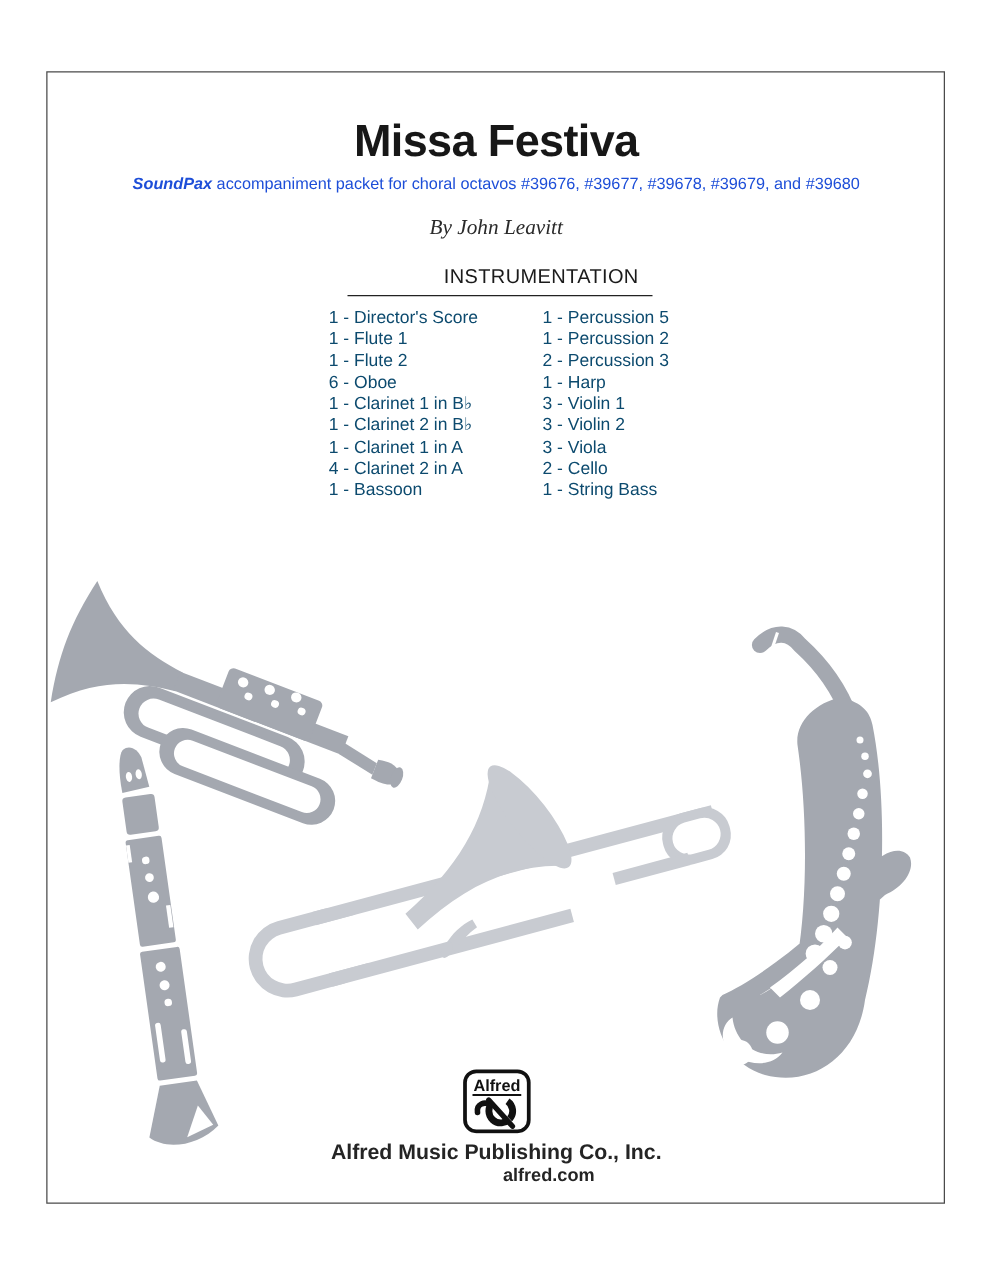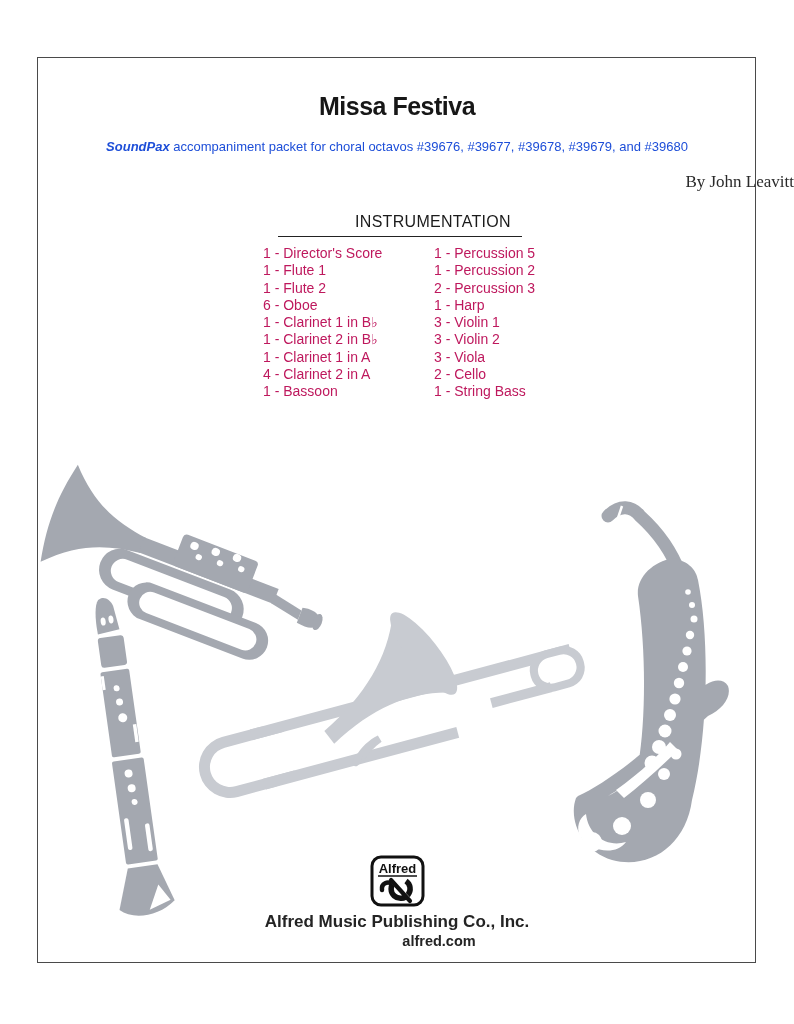--- a/index.html
+++ b/index.html
@@ -6,28 +6,28 @@
   .sheet{
     position:relative;width:794px;height:1024px;background:#fff;overflow:hidden;
     font-family:"Liberation Sans","DejaVu Sans",sans-serif;color:#1c1c1c;
   }
   .frame{
     position:absolute;left:37px;top:57px;width:719px;height:906px;
     border:1.5px solid #4a4a4a;box-sizing:border-box;
   }
   .art{position:absolute;left:0;top:0;width:794px;height:1024px;z-index:1;}
   .txt{position:absolute;left:0;width:100%;text-align:center;z-index:2;}
-  .title{top:92px;font-size:25px;font-weight:bold;letter-spacing:-0.5px;color:#171717;}
+  .title{top:92px;font-size:36px;font-weight:bold;letter-spacing:-0.5px;color:#171717;}
   .subtitle{top:139px;font-size:13px;color:#1d4ed8;}
   .subtitle .brand{font-weight:bold;font-style:italic;}
-  .byline{top:172px;font-family:"Liberation Serif","DejaVu Serif",serif;font-size:17px;color:#2a2a2a;text-align:right;}
+  .byline{top:172px;font-family:"Liberation Serif","DejaVu Serif",serif;font-style:italic;font-size:17px;color:#2a2a2a;}
   .instr-head{top:213px;font-size:16px;color:#1b1b1b;letter-spacing:0.3px;padding-left:36px;}
   .instr-rule{position:absolute;left:278px;top:236px;width:244px;height:0;border-top:1.8px solid #222;z-index:2;}
   .cols{position:absolute;top:245px;left:0;width:100%;z-index:2;}
-  .col{position:absolute;top:0;font-size:14px;line-height:17.3px;color:#be185d;white-space:nowrap;text-align:left;}
+  .col{position:absolute;top:0;font-size:14px;line-height:17.3px;color:#0c4a6e;white-space:nowrap;text-align:left;}
   .col-left{left:263px;}
   .col-right{left:434px;}
   .logo{position:absolute;left:370px;top:855px;width:55px;height:52px;z-index:2;}
   .pub{top:912px;font-size:17px;font-weight:bold;color:#242424;}
   .web{top:933px;font-size:14.5px;font-weight:bold;color:#242424;margin-left:42px;}
 </style>
 </head>
 <body>
 
 <div class="sheet">

